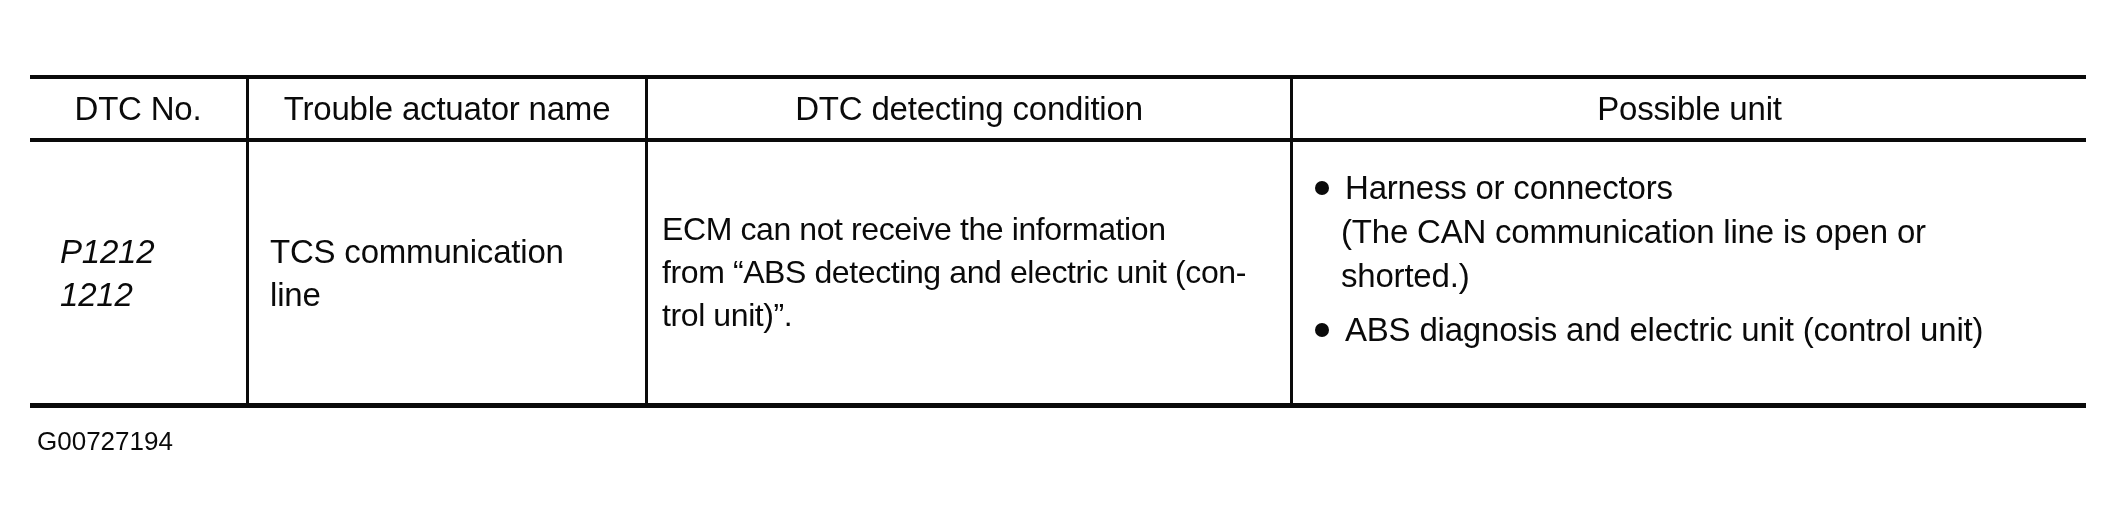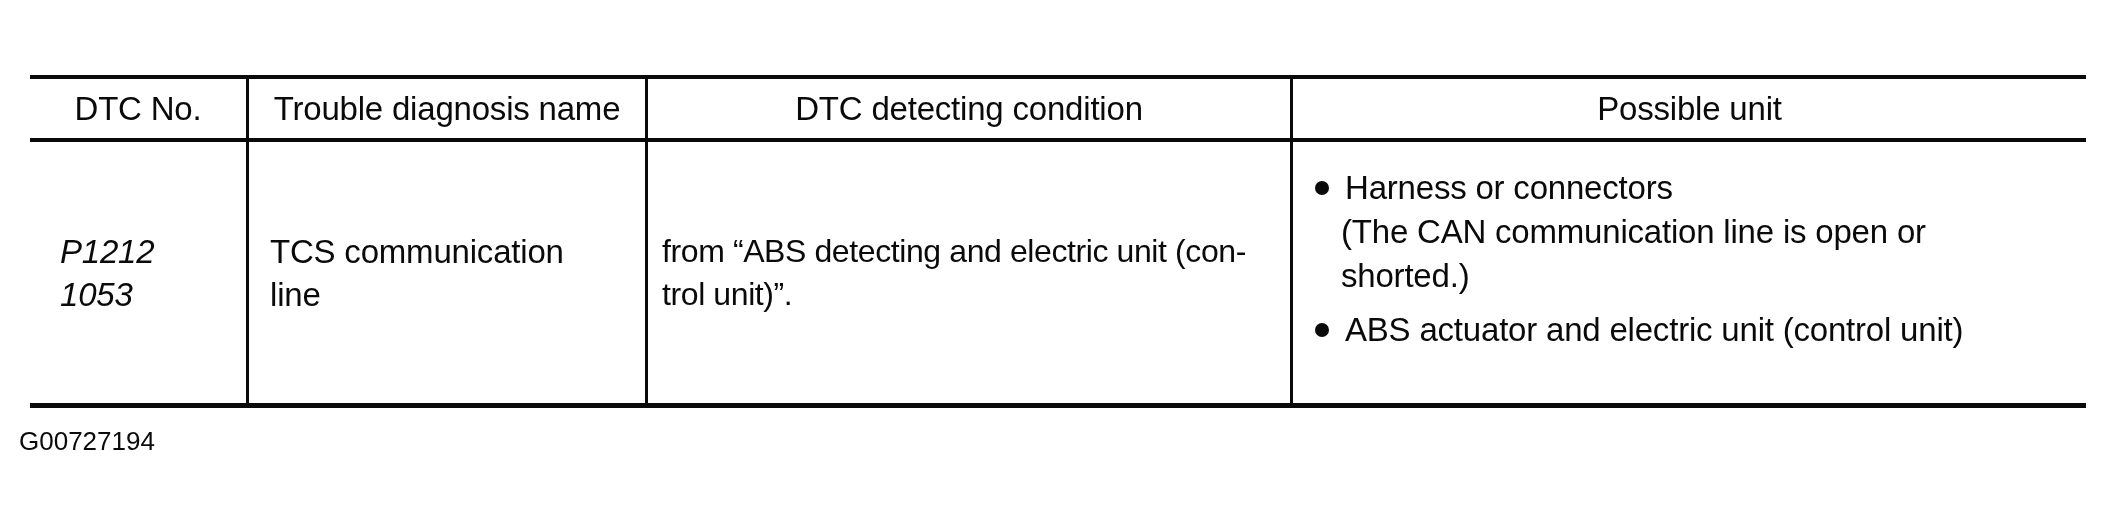--- a/index.html
+++ b/index.html
@@ -72,75 +72,76 @@
     width: 14px;
     height: 14px;
     border-radius: 50%;
     background: var(--ink);
     margin: 15px 16px 0 0;
   }
   .cont { padding-left: 26px; }
   .spaced { margin-top: 10px; }
   .figure-id {
     position: absolute;
-    left: 19px;
+    left: 37px;
     top: 426px;
     font-size: 26px;
     letter-spacing: 0;
   }
 </style>
 </head>
 <body>
 
 <div class="stage">
 
   <div class="dtc-table">
 
     <div class="hcell">
       <span>DTC No.</span>
     </div>
     <div class="hcell bl">
-      <span>Trouble diagnosis name</span>
+      <span>Trouble actuator name</span>
     </div>
     <div class="hcell bl">
       <span>DTC detecting condition</span>
     </div>
     <div class="hcell bl">
       <span>Possible unit</span>
     </div>
 
     <div class="bcell cell-dtc-no">
       <div class="line">P1212</div>
-      <div class="line">1053</div>
+      <div class="line">1212</div>
     </div>
 
     <div class="bcell bl cell-trouble">
       <div class="line">TCS communication</div>
       <div class="line">line</div>
     </div>
 
     <div class="bcell bl cell-condition">
+      <div class="line">ECM can not receive the information</div>
       <div class="line">from “ABS detecting and electric unit (con-</div>
       <div class="line">trol unit)”.</div>
     </div>
 
     <div class="bcell bl cell-cause">
       <div class="cause-line">
         <span class="bullet"></span>
         <span>Harness or connectors</span>
       </div>
       <div class="cause-line cont">
         <span>(The CAN communication line is open or</span>
       </div>
       <div class="cause-line cont">
         <span>shorted.)</span>
       </div>
       <div class="cause-line spaced">
         <span class="bullet"></span>
-        <span>ABS actuator and electric unit (control unit)</span>
+        <span>ABS diagnosis and electric unit (control unit)</span>
       </div>
     </div>
 
   </div>
 
   <div class="figure-id">G00727194</div>
 
 </div>
 
 </body></html>

